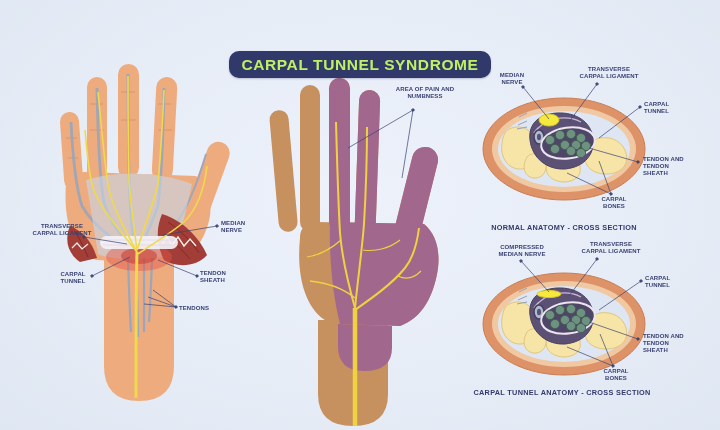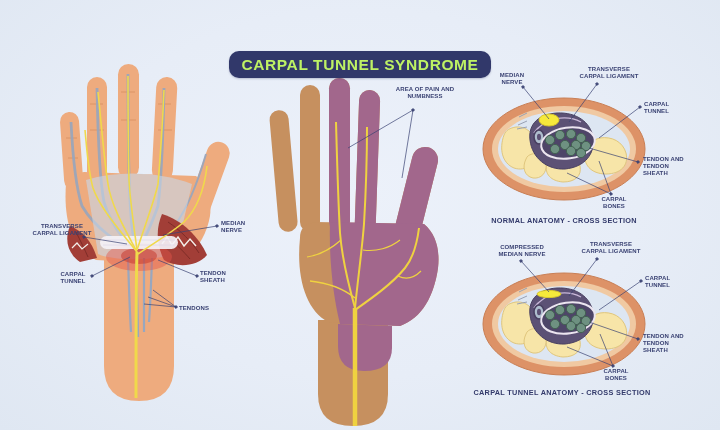--- a/index.html
+++ b/index.html
@@ -251,21 +251,21 @@
 <div class="lbl ta-l" style="left:200px;top:270px;width:34px;">TENDON SHEATH</div>
 <div class="lbl ta-l" style="left:179px;top:305px;width:34px;">TENDONS</div>
 
 <div class="lbl ta-c" style="left:394px;top:86px;width:62px;">AREA OF PAIN AND NUMBNESS</div>
 
 <div class="lbl ta-c" style="left:494px;top:72px;width:36px;">MEDIAN NERVE</div>
 <div class="lbl ta-c" style="left:578px;top:66px;width:62px;">TRANSVERSE CARPAL LIGAMENT</div>
 <div class="lbl ta-l" style="left:644px;top:101px;width:34px;">CARPAL TUNNEL</div>
 <div class="lbl ta-l" style="left:643px;top:156px;width:52px;">TENDON AND TENDON SHEATH</div>
 <div class="lbl ta-c" style="left:598px;top:196px;width:32px;">CARPAL BONES</div>
-<div class="cap" style="left:458px;top:216px;width:212px;">NORMAL ANATOMY - CROSS SECTION</div>
+<div class="cap" style="left:458px;top:223px;width:212px;">NORMAL ANATOMY - CROSS SECTION</div>
 
 <div class="lbl ta-c" style="left:496px;top:244px;width:52px;">COMPRESSED MEDIAN NERVE</div>
 <div class="lbl ta-c" style="left:580px;top:241px;width:62px;">TRANSVERSE CARPAL LIGAMENT</div>
 <div class="lbl ta-l" style="left:645px;top:275px;width:34px;">CARPAL TUNNEL</div>
 <div class="lbl ta-l" style="left:643px;top:333px;width:52px;">TENDON AND TENDON SHEATH</div>
 <div class="lbl ta-c" style="left:599px;top:368px;width:34px;">CARPAL BONES</div>
 <div class="cap" style="left:450px;top:388px;width:224px;">CARPAL TUNNEL ANATOMY - CROSS SECTION</div>
 
 </div>
 

